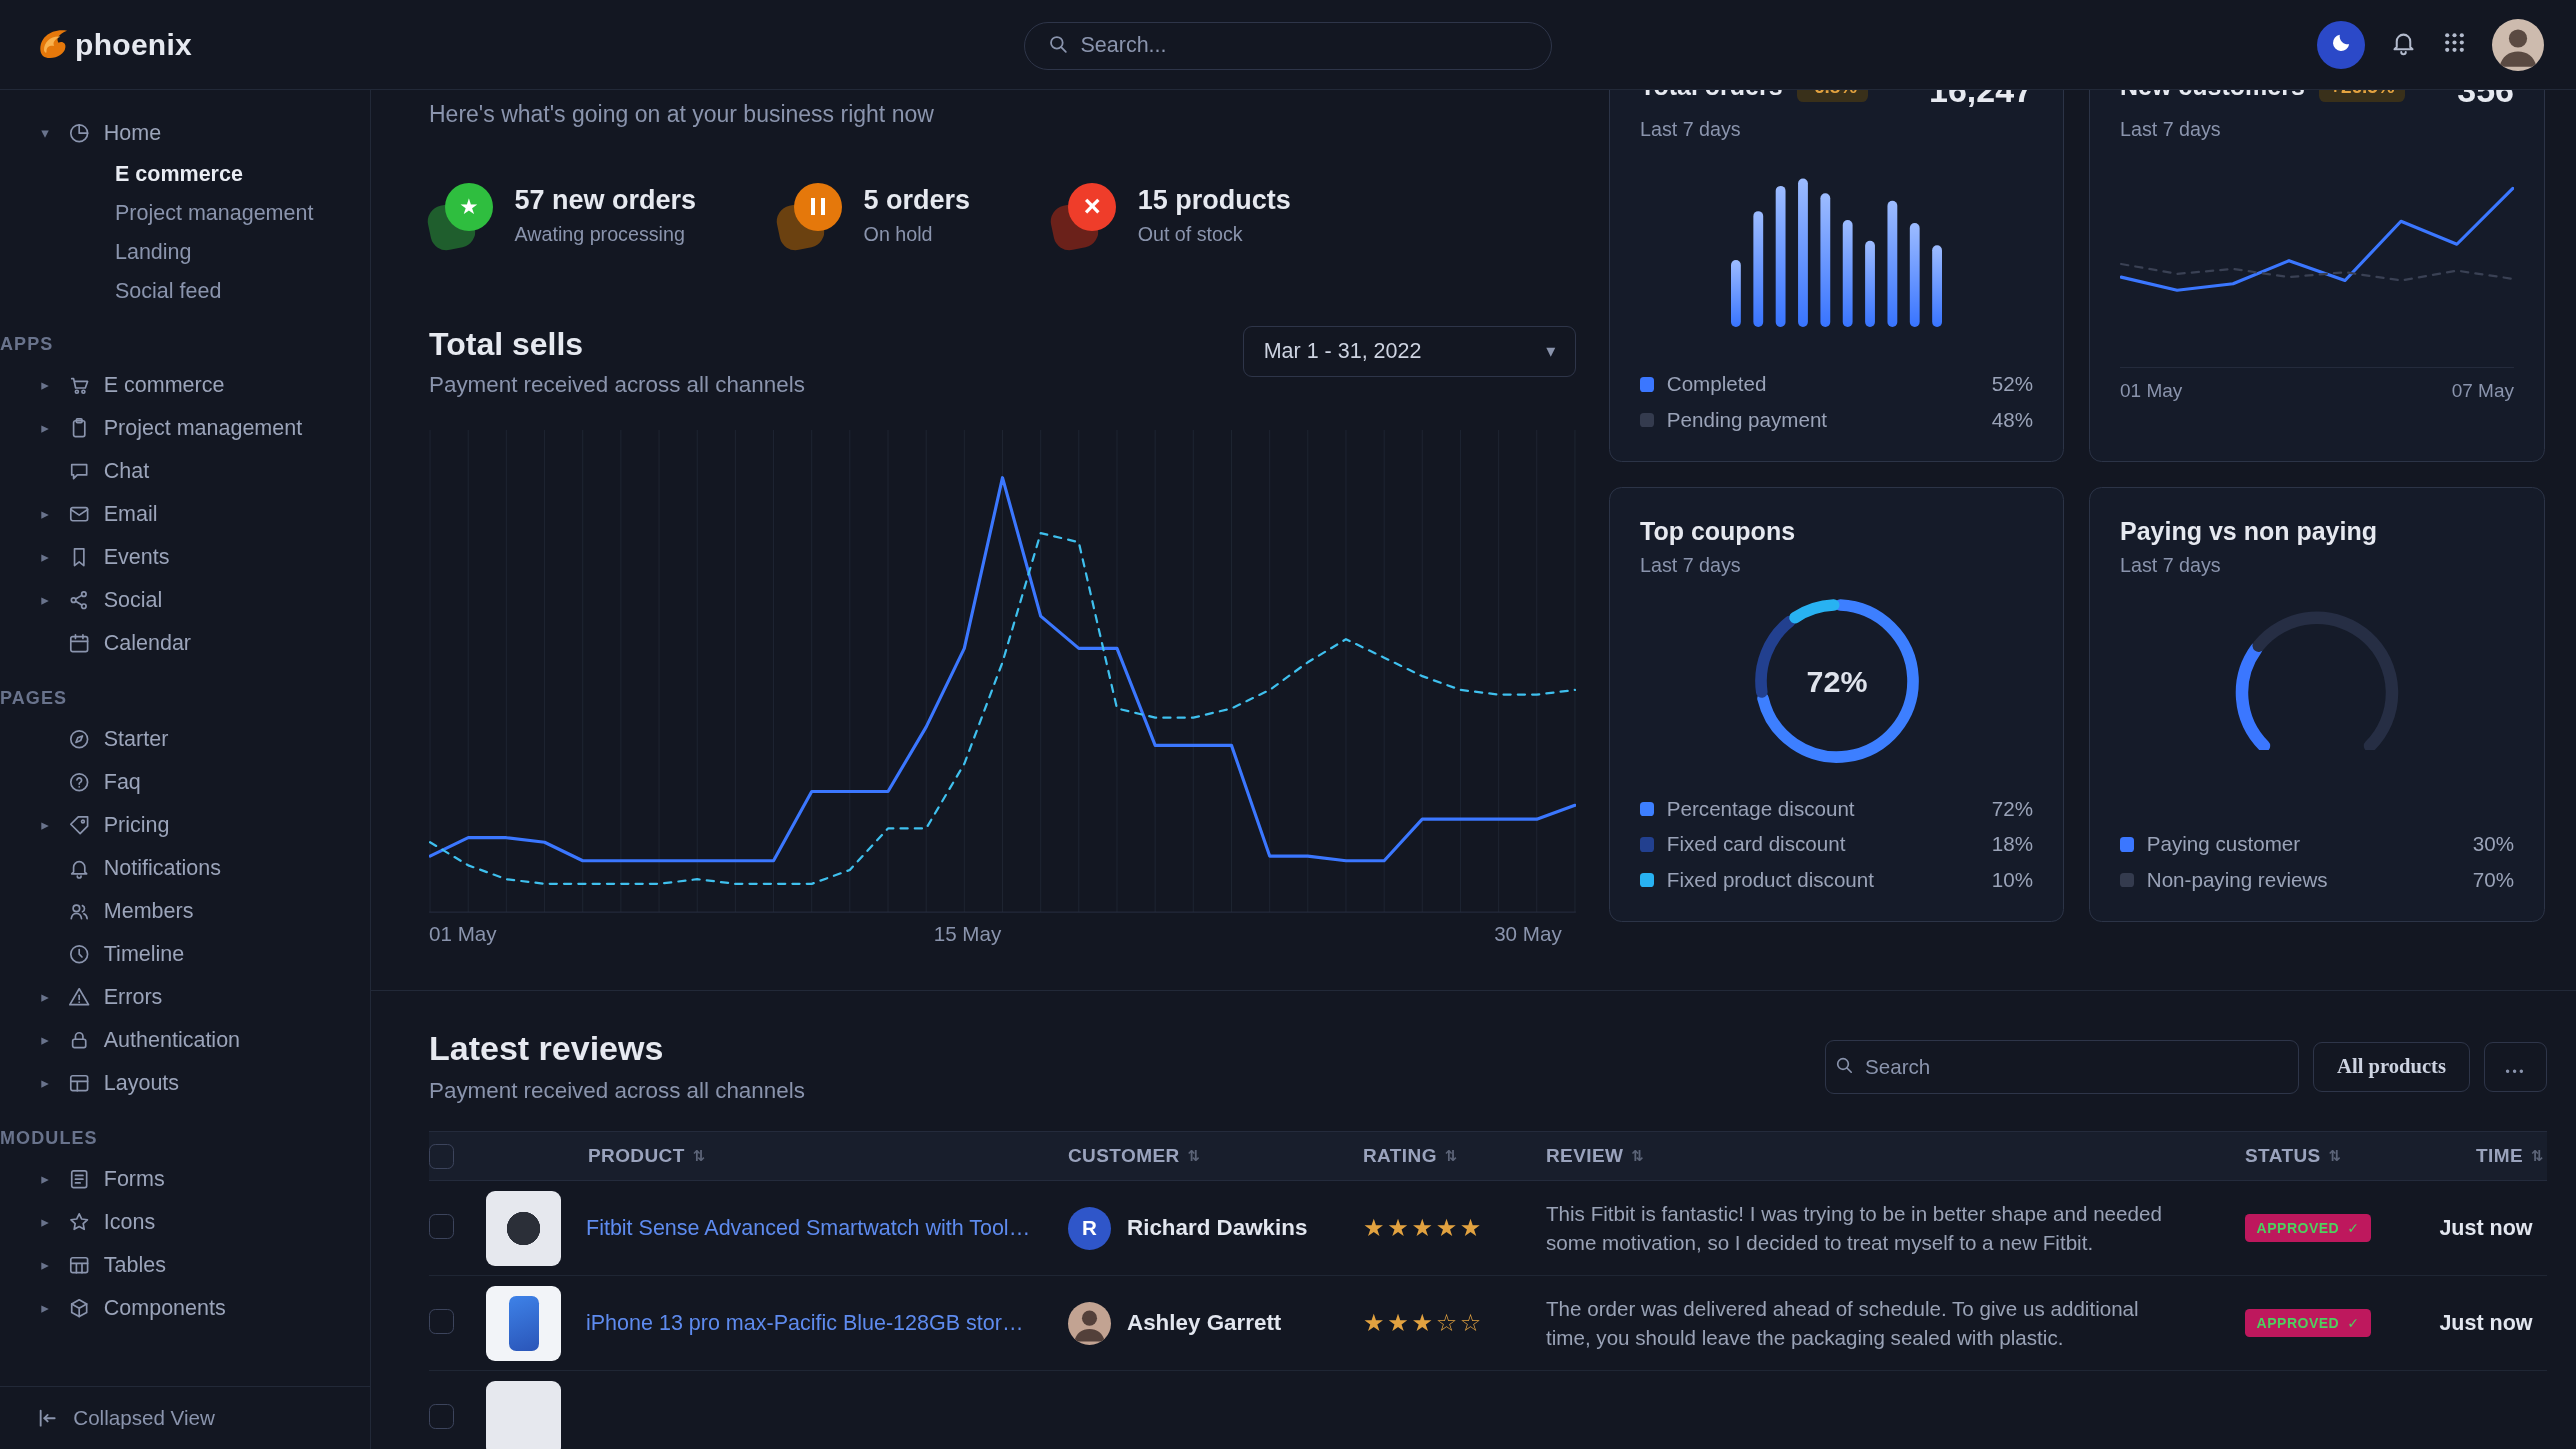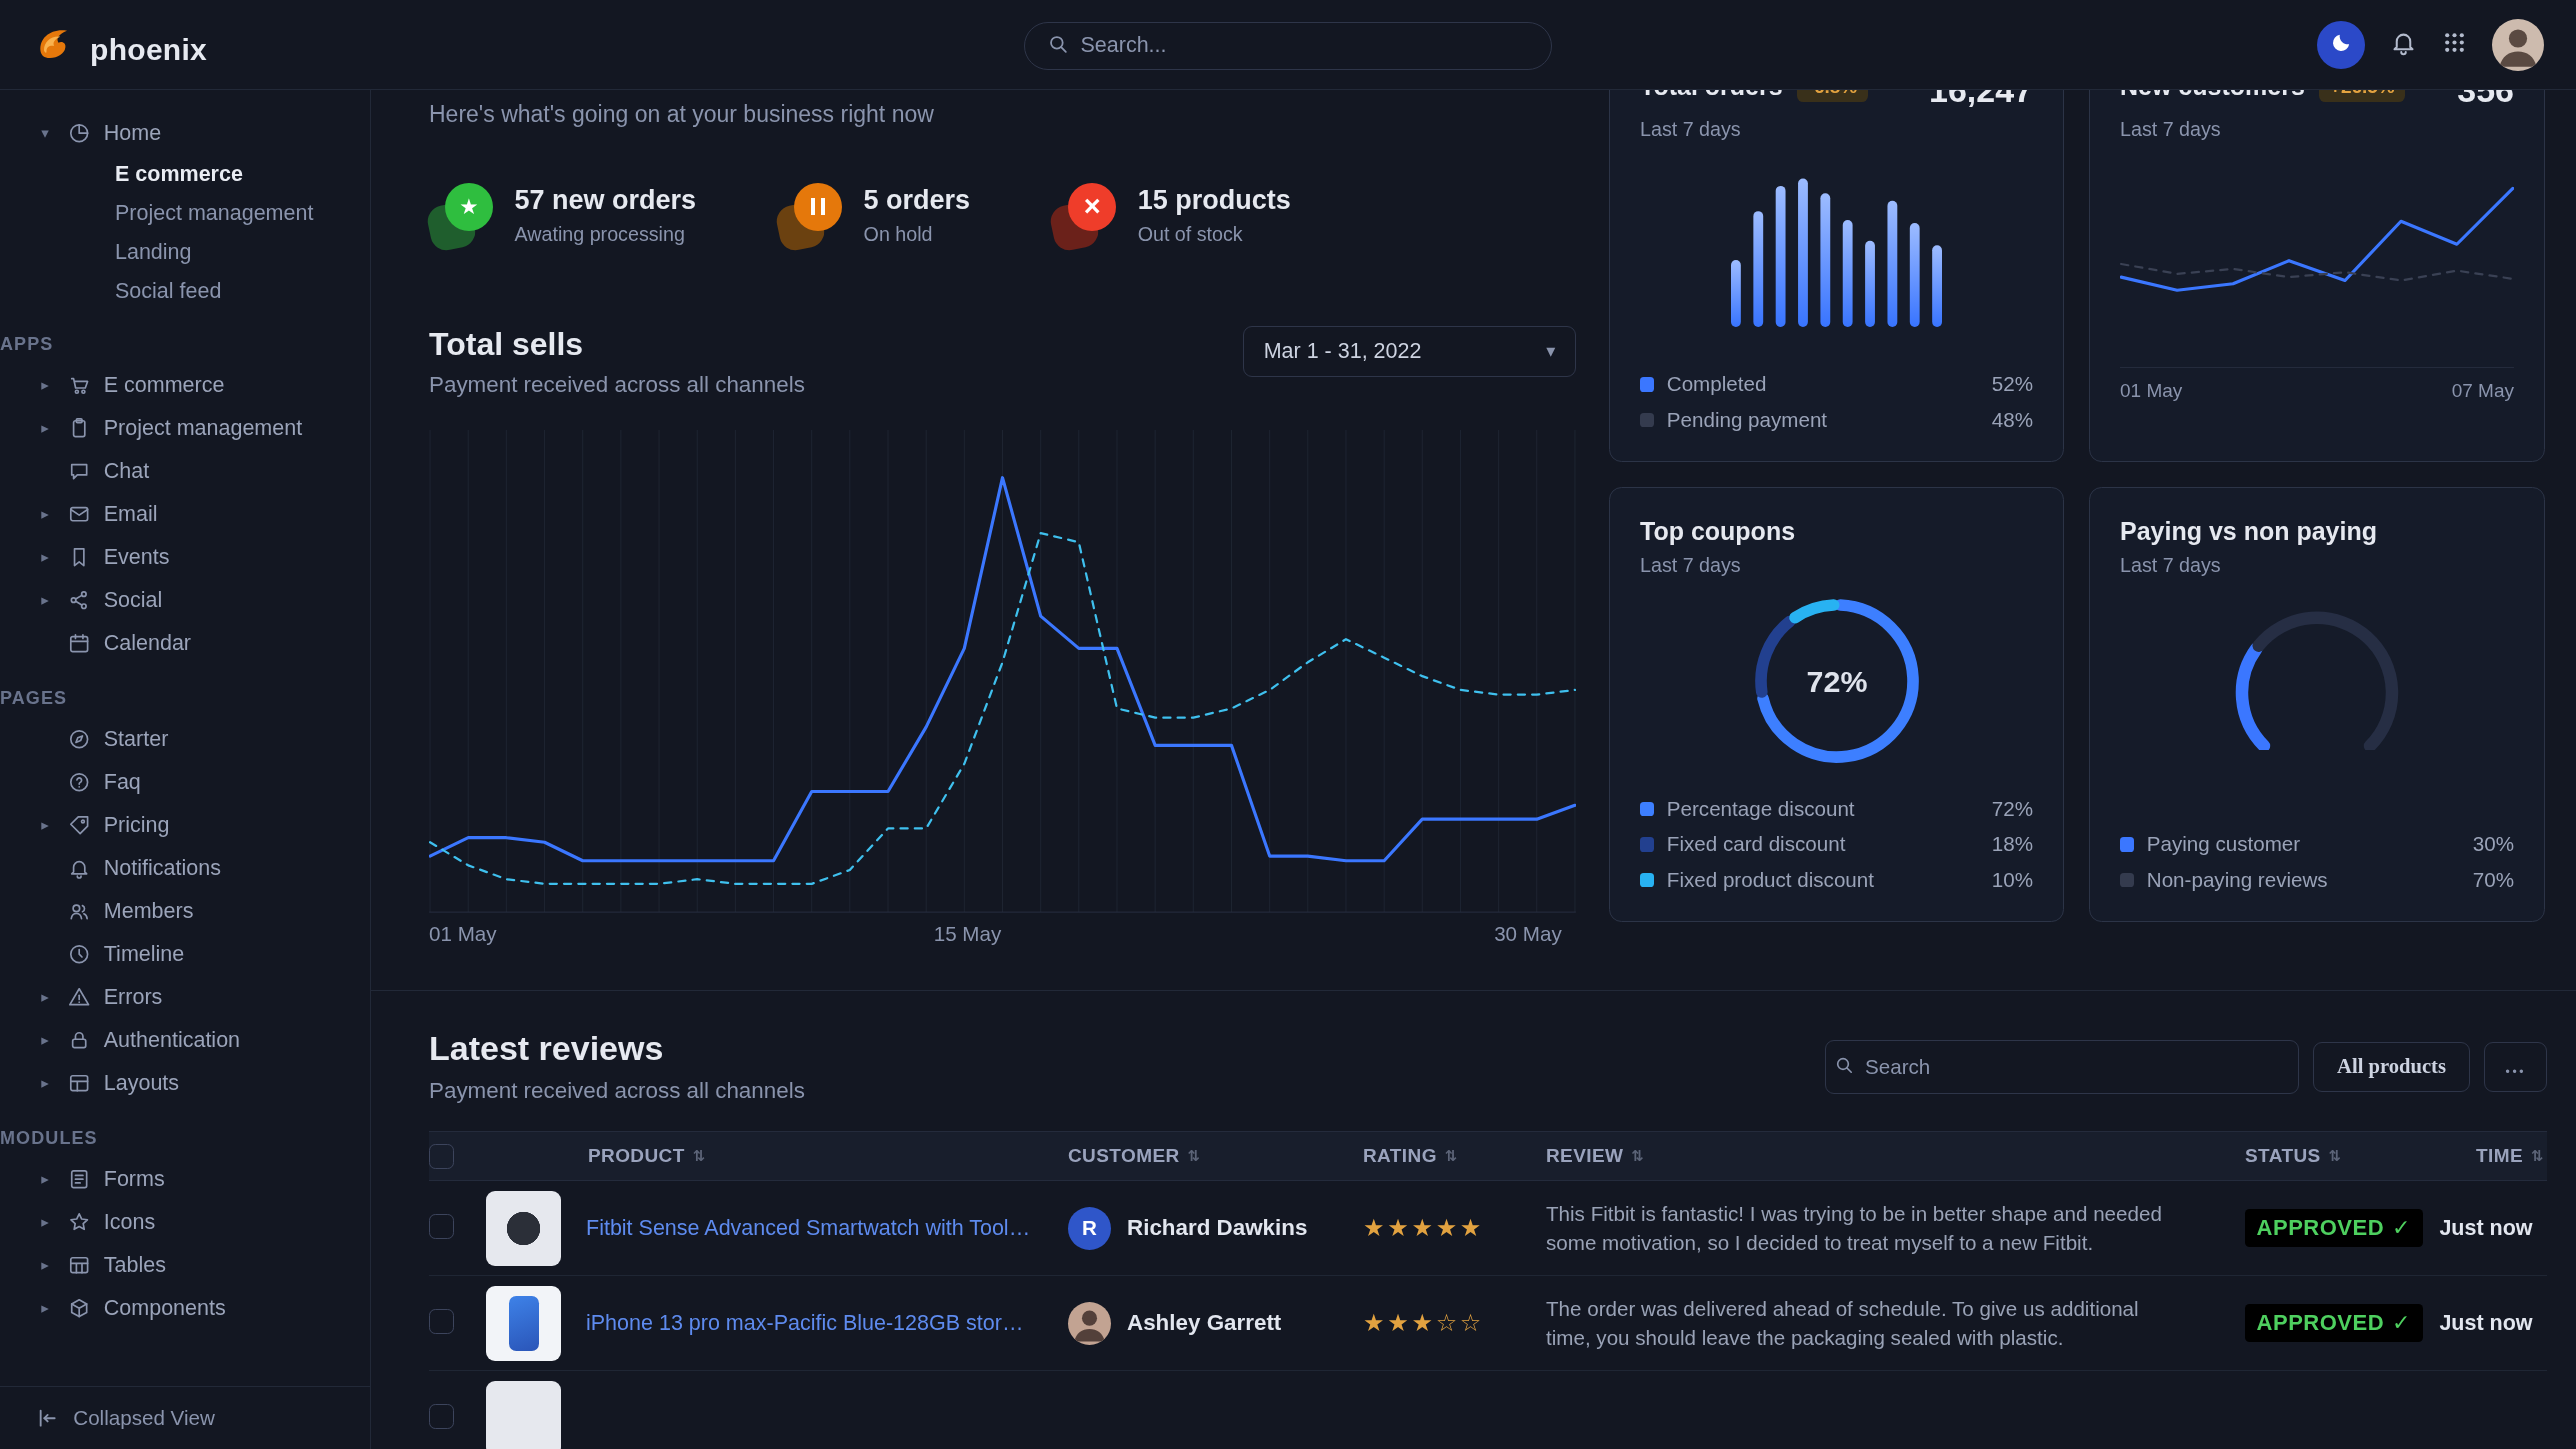--- a/index.html
+++ b/index.html
@@ -5,21 +5,21 @@
 *{margin:0;padding:0;box-sizing:border-box}
 html,body{width:2576px;height:1449px;overflow:hidden;background:#131722;color:#dfe3ec;
   font-family:"Liberation Sans","DejaVu Sans",sans-serif;}
 input{background:transparent;border:none;outline:none;color:#dfe3ec;width:100%;font-family:inherit}
 input::placeholder{color:#8a94ad}
 button{font-family:Liberation Serif, serif;cursor:pointer}
 
 
 .topbar{position:fixed;top:0;left:0;width:2576px;height:90px;display:flex;align-items:center;
   padding:0 32px;border-bottom:0.9px solid #222938;background:#131722;z-index:5}
-.brand{display:flex;align-items:flex-end;gap:17px}
+.brand{display:flex;align-items:center;gap:2px}
 .brand-name{font-size:30px;font-weight:600;color:#e6e9f0;letter-spacing:0.3px}
 .topbar-search{position:absolute;left:50%;top:21.5px;transform:translateX(-50%);width:528px;height:48px;
   border:0.9px solid #2e3549;border-radius:24px;display:flex;align-items:center;gap:12.5px;padding:0 21.5px;color:#8a94ad}
 .topbar-search input{font-size:21.5px}
 .topbar-right{margin-left:auto;display:flex;align-items:center;gap:25px}
 .theme-toggle{width:48px;height:48px;border-radius:50%;border:none;background:#2b49c8;color:#fff;
   display:flex;align-items:center;justify-content:center}
 .icon-btn{background:none;border:none;color:#b3bbcd;display:flex;align-items:center;justify-content:center}
 .avatar{width:52px;height:52px;border-radius:50%;background:#cdbbae;overflow:hidden;display:flex;align-items:flex-end;justify-content:center}
 
@@ -120,22 +120,22 @@
 .thumb.blank{background:#e6e8ee}
 .product-link{font-size:21.5px;color:#5e8bef;font-weight:500;white-space:nowrap;overflow:hidden;
   text-overflow:ellipsis;max-width:448px;cursor:pointer}
 .customer-cell{display:flex;align-items:center;gap:16px}
 .avatar-sm{width:43px;height:43px;border-radius:50%;flex:none;display:flex;align-items:center;justify-content:center}
 .avatar-letter{background:#2f56c9;color:#fff;font-size:20.6px;font-weight:700}
 .avatar-photo{background:#c2a392;overflow:hidden;align-items:flex-end}
 .customer-name{font-size:22.4px;font-weight:600;color:#e2e6ef}
 .stars{font-size:24px;letter-spacing:2.7px;color:#e2a240;white-space:nowrap}
 .review-text{font-size:20.6px;line-height:1.42;color:#99a2b6;padding-right:63px}
-.status-badge{display:inline-flex;align-items:center;gap:8px;font-size:22px;font-weight:700;
-  letter-spacing:0.5px;color:#4ed05f;background:#000000;border-radius:4.5px;padding:6.3px 11.6px}
+.status-badge{display:inline-flex;align-items:center;gap:8px;font-size:14px;font-weight:700;
+  letter-spacing:0.5px;color:#4ed05f;background:#be185d;border-radius:4.5px;padding:6.3px 11.6px}
 .time-cell{font-size:21.5px;font-weight:700;color:#e2e6ef;text-align:center}
 </style>
 </head>
 <body>
 
 <header class="topbar">
   <div class="brand">
     <span>
       <svg width="41" height="41" viewBox="0 0 48 48">
           <path fill="#e5780b" d="M10 33 C8 17 23 6 41 9 C31 13 28 18 31 23 C36 21 40 24 39 29 C38 36 30 41 21 41 C14 41 11 38 10 33 Z"></path>

